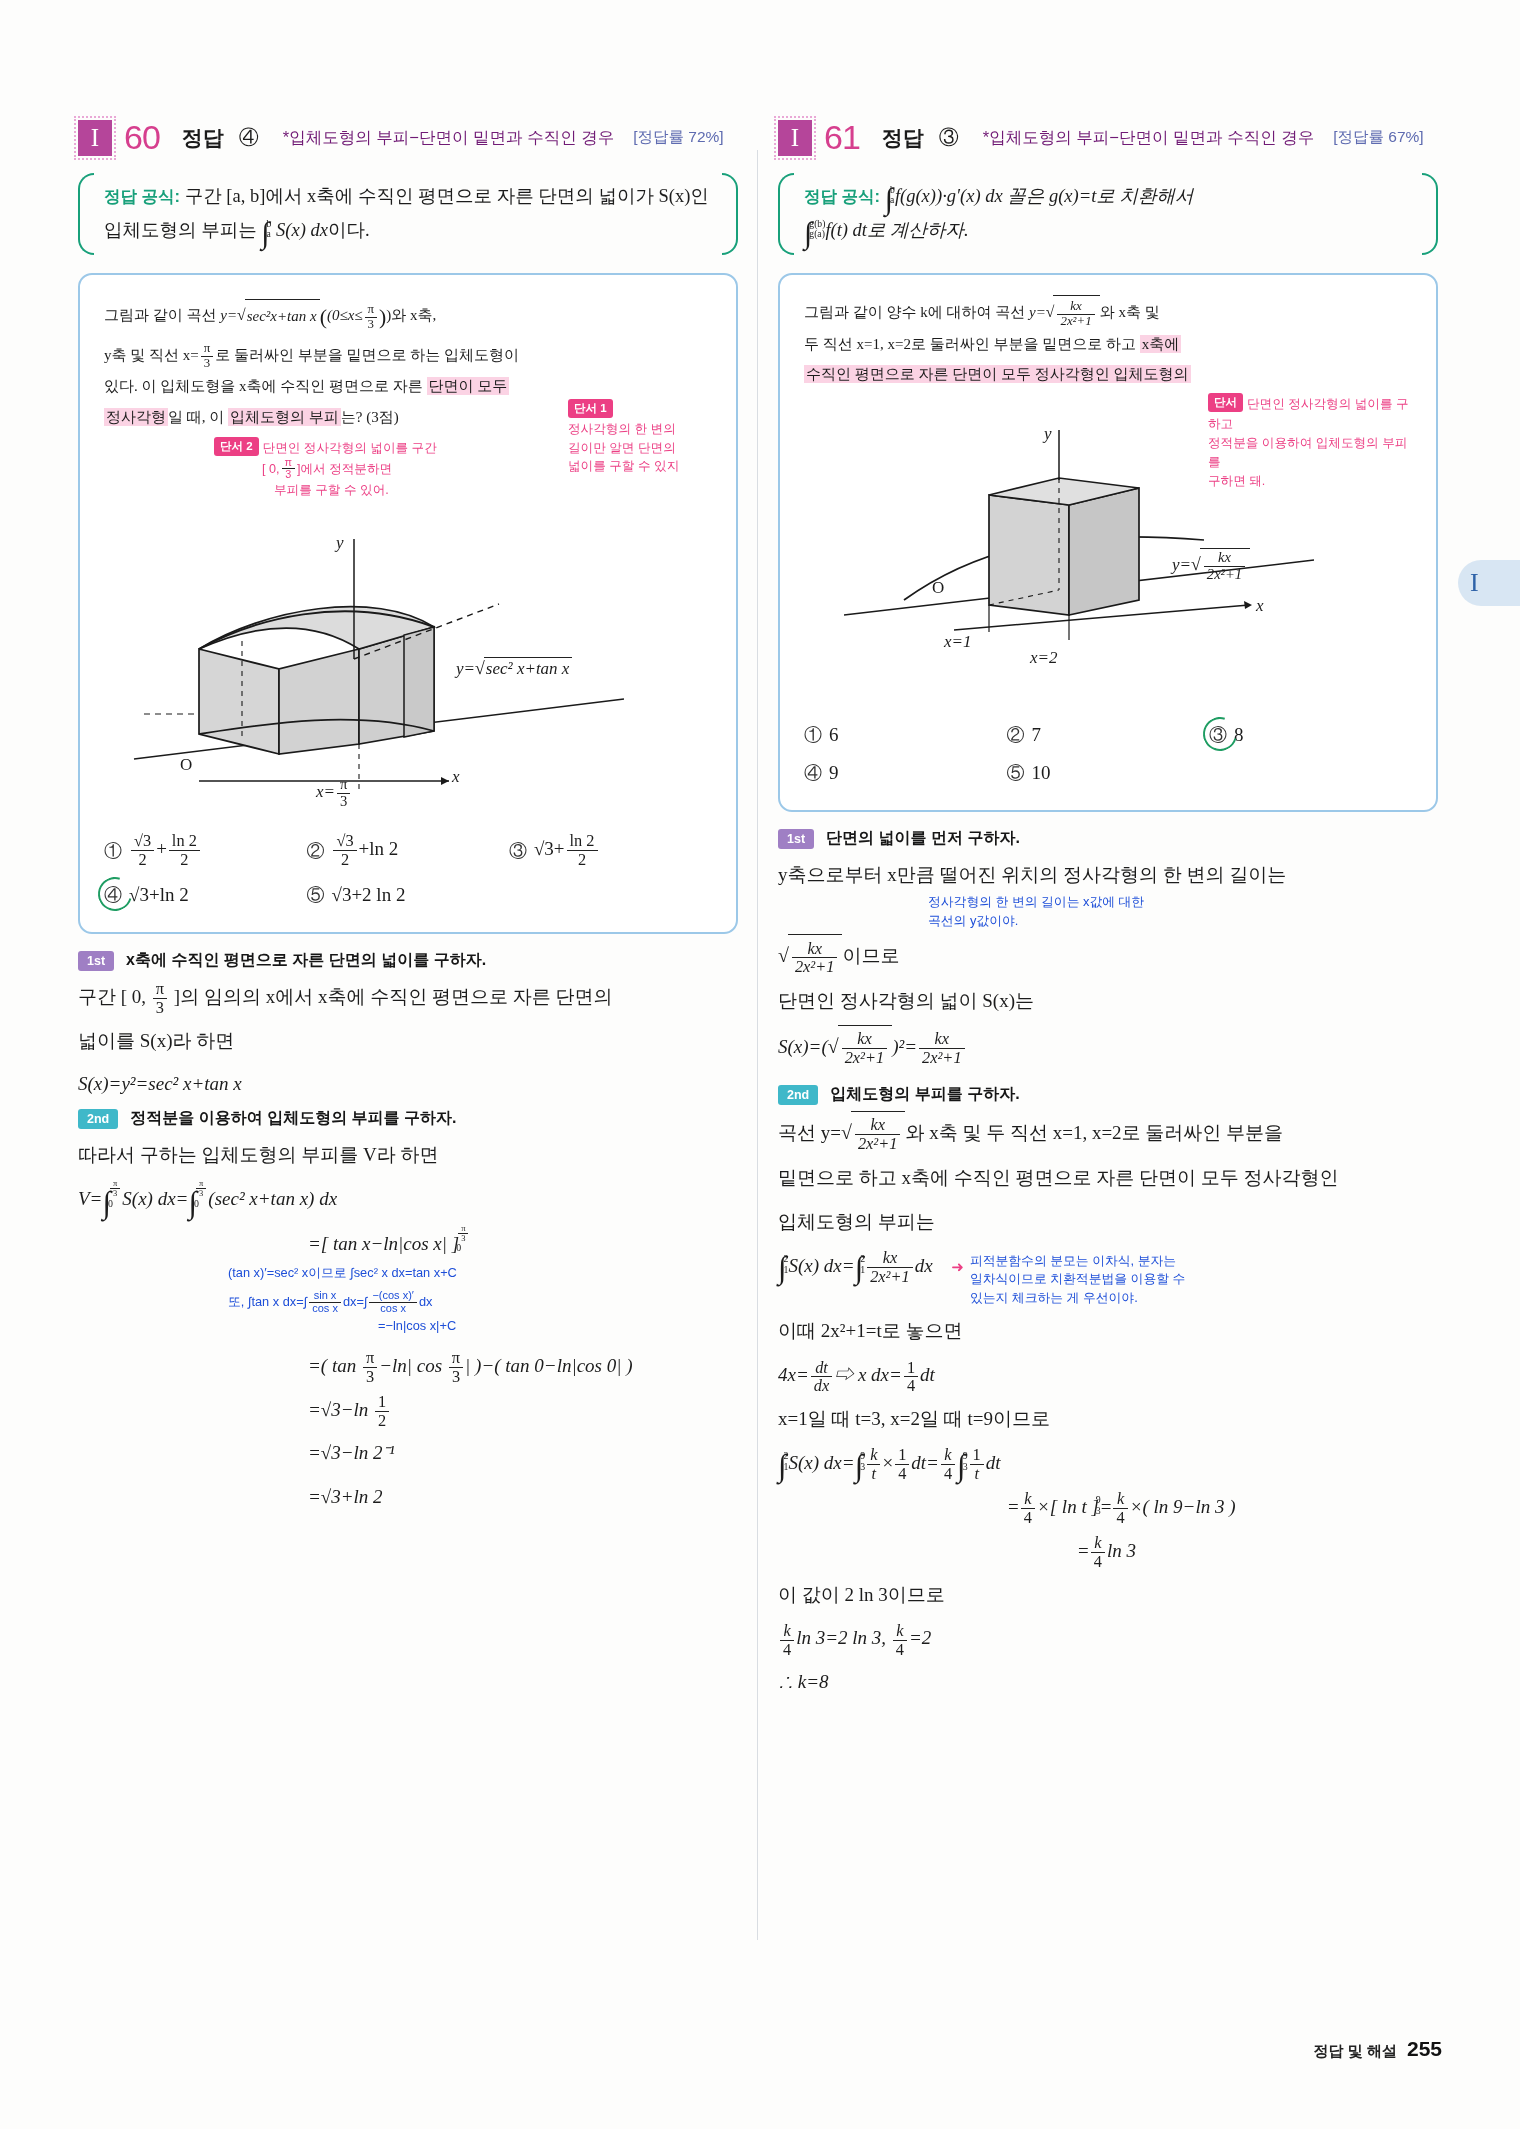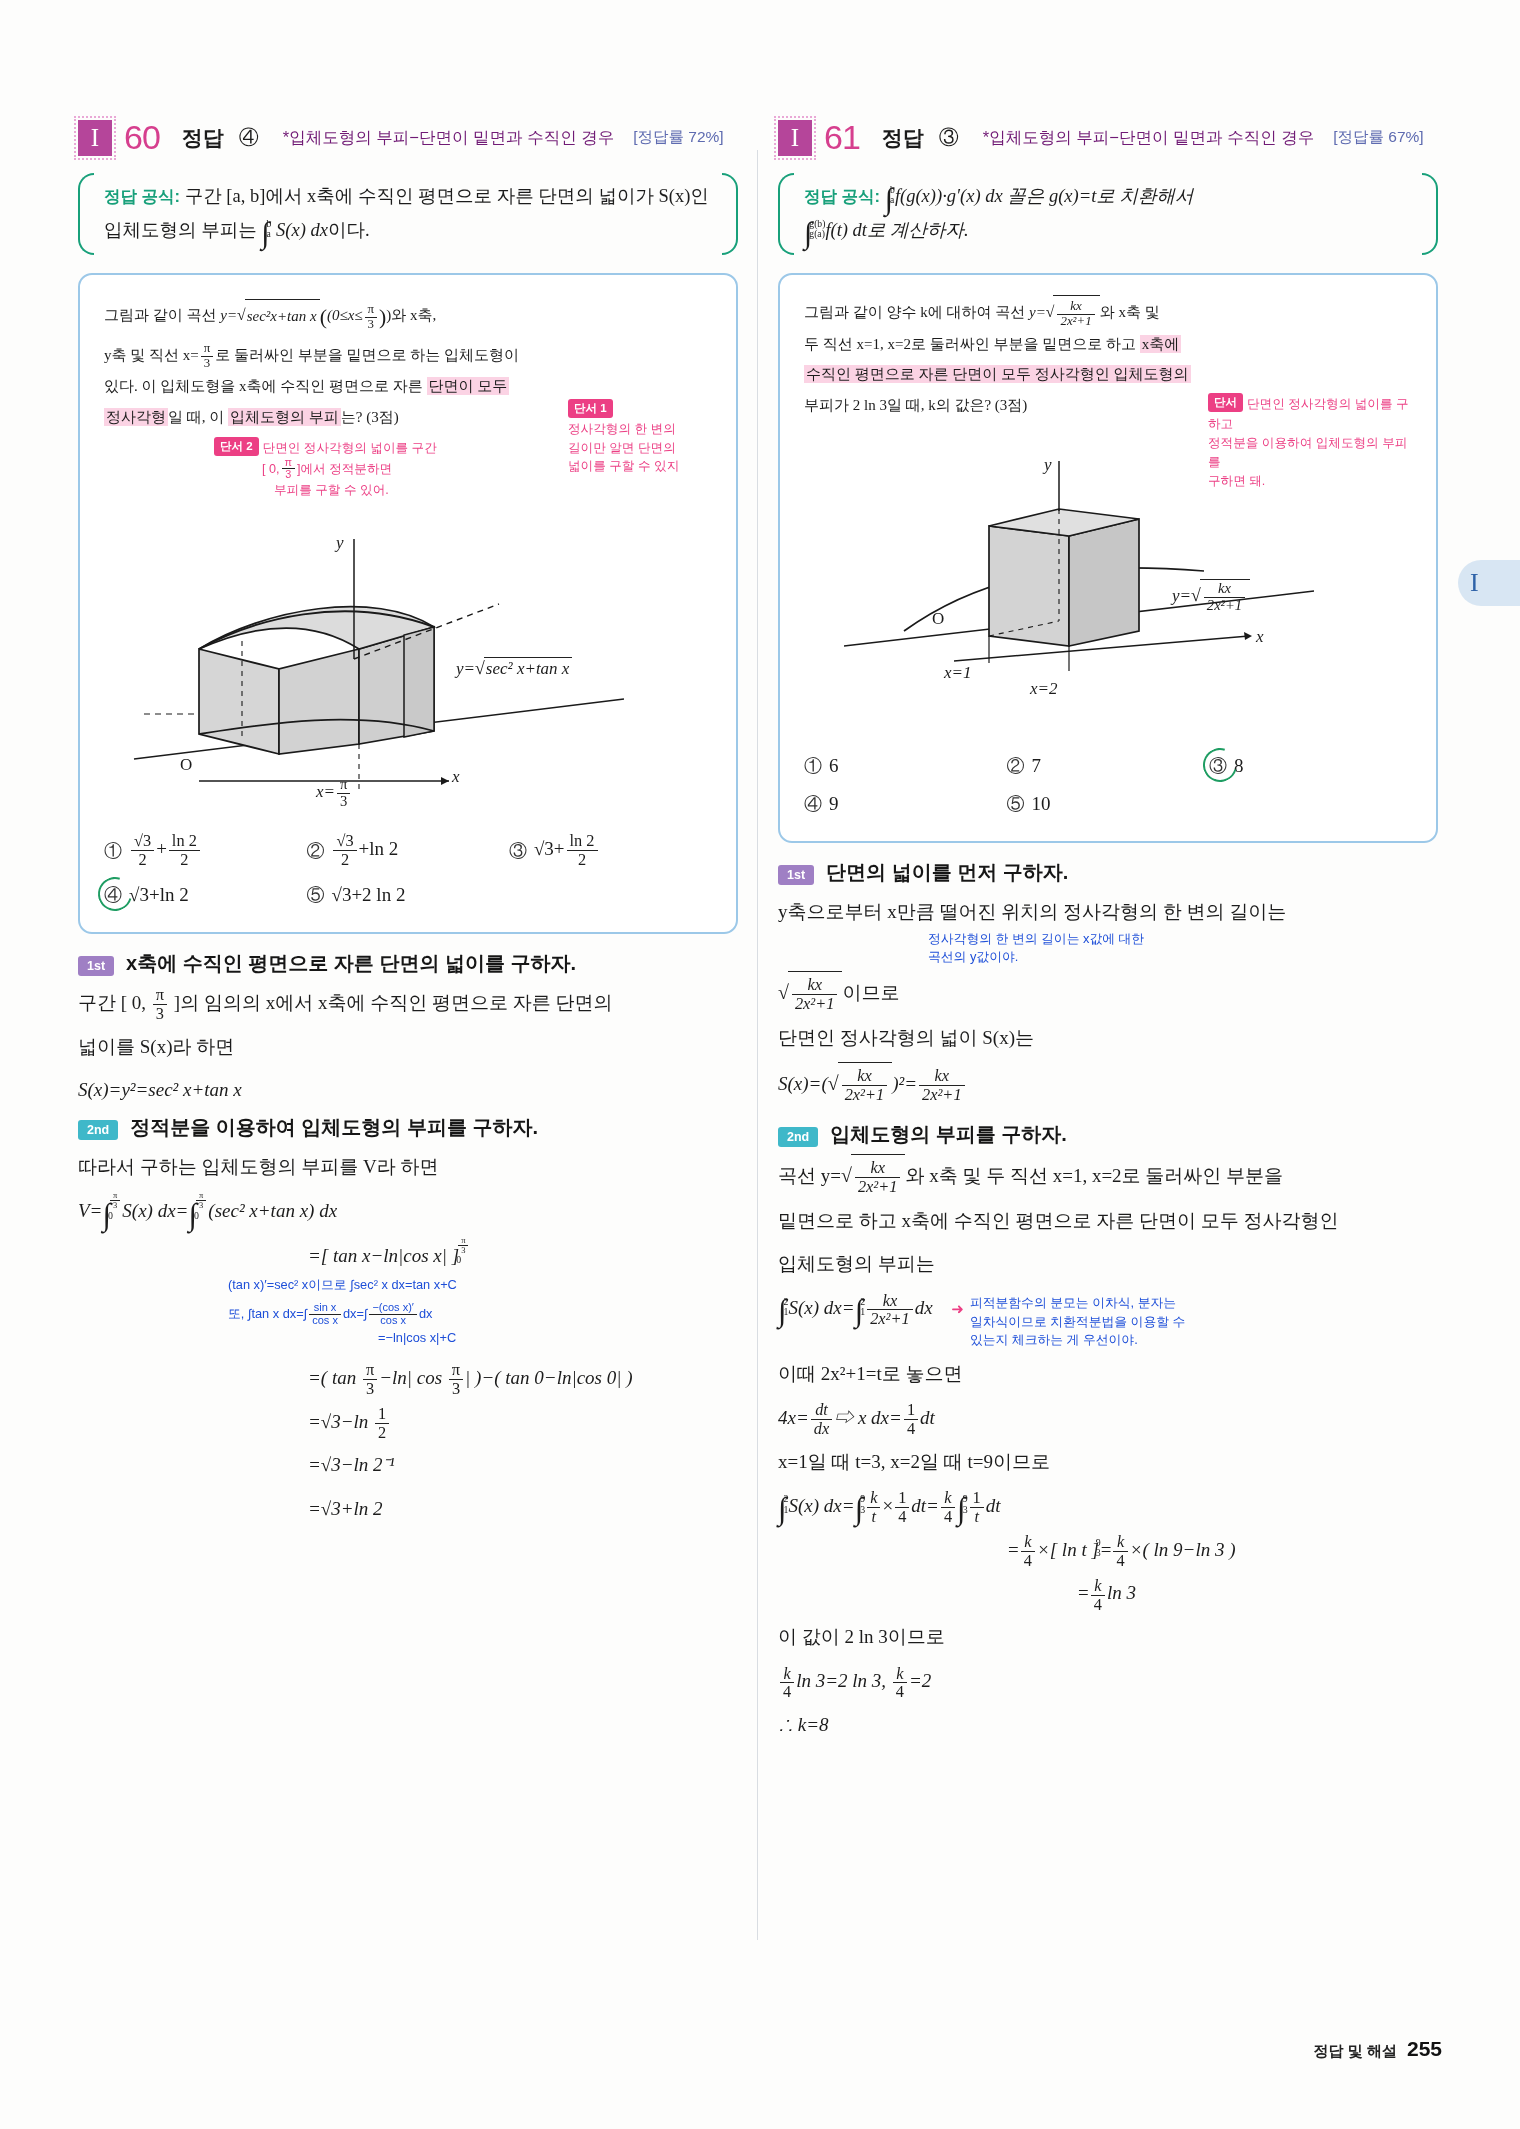--- a/index.html
+++ b/index.html
@@ -209,21 +209,21 @@
     font-family: "Liberation Sans", sans-serif;
     font-size: 12.5px;
     font-weight: bold;
     border-radius: 3px;
     padding: 3px 9px;
   }
   .step-1st { background: #9f7fc4; }
   .step-2nd { background: #3fb8c9; }
   .step-text {
     font-family: "Liberation Sans", sans-serif;
-    font-size: 20px;
+    font-size: 16px;
     color: #161616;
     font-weight: 600;
   }
 
   
   .sol {
     font-size: 19px;
     line-height: 2.1;
     margin-top: 6px;
   }
@@ -537,21 +537,20 @@
     <div class="prob-box">
       <div class="prob-text">
         <span>그림과 같이 양수 k에 대하여 곡선 </span><span class="mi">y=</span><span class="radical">√</span><span class="sqrt"><span class="frac"><span class="num mi">kx</span><span class="den mi">2x²+1</span></span></span><span>와 x축 및</span>
       </div>
       <div class="prob-text">
         <span>두 직선 x=1, x=2로 둘러싸인 부분을 밑면으로 하고 </span><span class="hl">x축에</span>
       </div>
       <div class="prob-text">
         <span class="hl">수직인 평면으로 자른 단면이 모두 정사각형인 입체도형의</span>
       </div>
-      <div class="prob-text">부피가 2 ln 3일 때, k의 값은? (3점)</div>
 
       <div style="position:absolute; right:18px; top:118px; width:210px;">
         <span class="clue-chip">단서</span>
         <span class="clue-text" style="white-space:pre-line;">단면인 정사각형의 넓이를 구하고
 정적분을 이용하여 입체도형의 부피를
 구하면 돼.</span>
       </div>
 
       <div class="fig">
         <svg width="560" height="300" viewBox="0 0 560 300">

